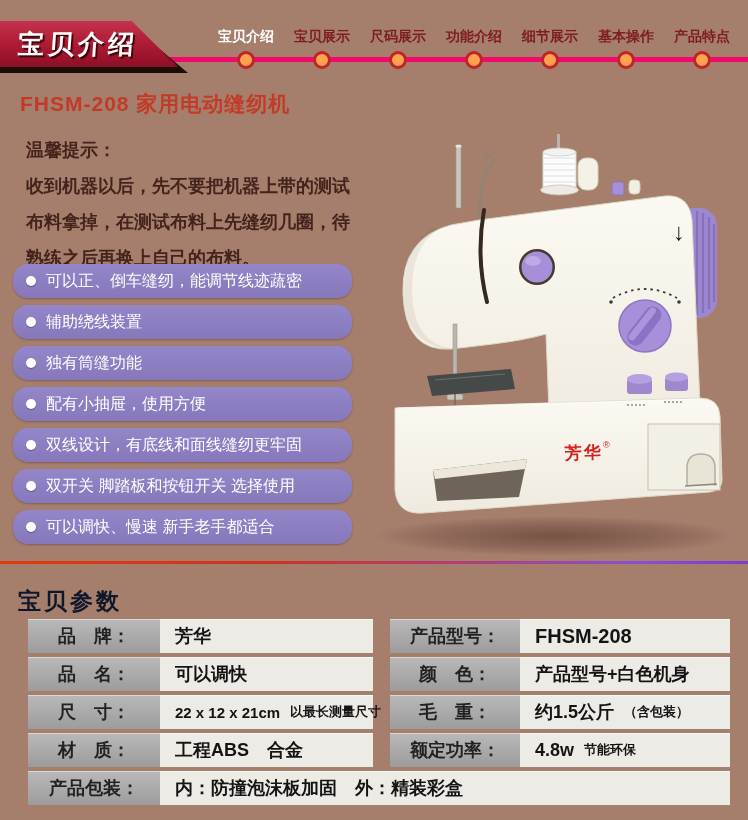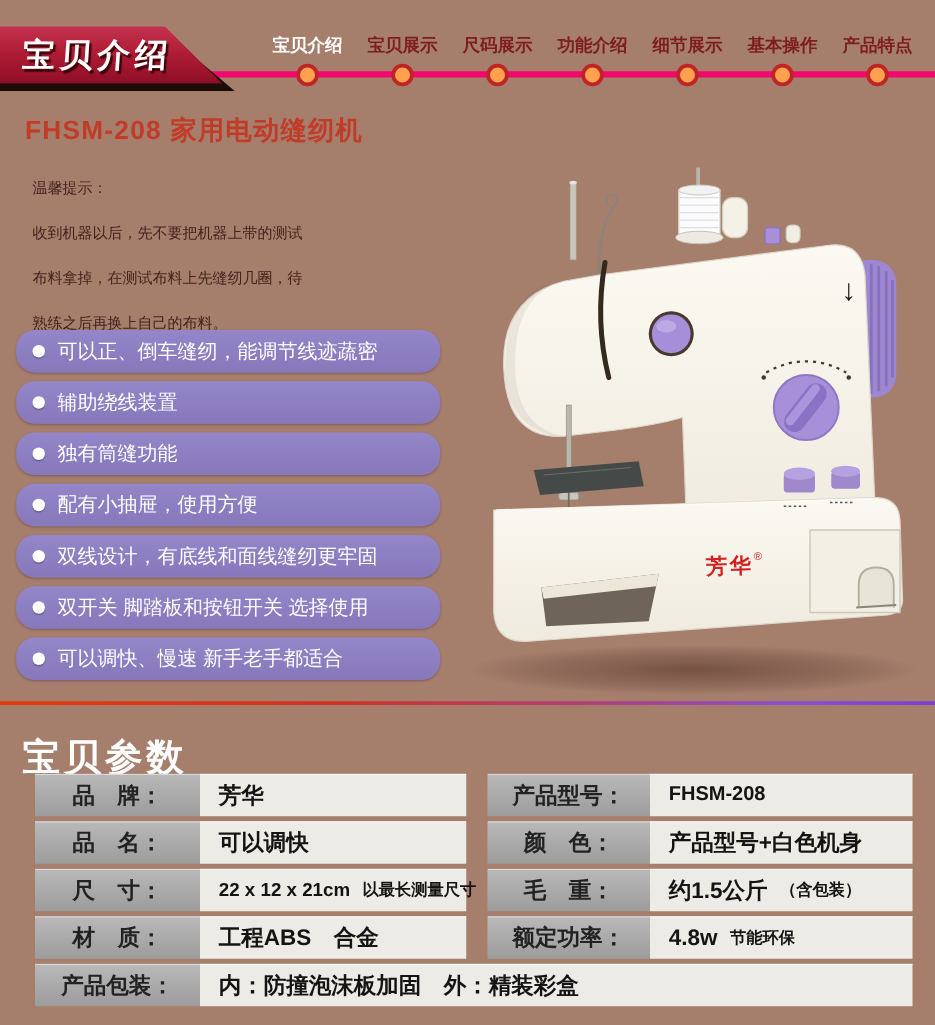--- a/index.html
+++ b/index.html
@@ -26,58 +26,58 @@
   }
   .tabs{position:absolute;left:208px;top:28px;width:534px;display:flex;}
   .tab{width:76px;display:flex;flex-direction:column;align-items:center;cursor:pointer;}
   .tab-label{font-size:14px;font-weight:bold;color:#7e1c20;white-space:nowrap;}
   .tab.active .tab-label{color:#ffffff;}
   .tab-dot{margin-top:5px;width:12px;height:12px;border-radius:50%;
     background:#ffa14f;border:3px solid #bf2526;box-sizing:content-box;}
   
   .page-title{position:absolute;left:20px;top:90px;font-size:21px;font-weight:bold;
     color:#c23b28;letter-spacing:1px;white-space:nowrap;}
-  .tips{position:absolute;left:26px;top:132px;width:340px;font-size:12px;
-    font-weight:400;color:#44231c;line-height:36px;}
+  .tips{position:absolute;left:26px;top:132px;width:340px;font-size:18px;
+    font-weight:700;color:#44231c;line-height:36px;}
   .features{position:absolute;left:13px;top:264px;width:339px;}
   .feature{
     height:34px;margin-bottom:7px;border-radius:15px;
     background:linear-gradient(180deg,#9386c9 0%,#8678ba 100%);
     display:flex;align-items:center;padding:0 8px 0 13px;box-sizing:border-box;
     color:#fff;font-size:16px;white-space:nowrap;
     box-shadow:0 1px 2px rgba(60,30,60,.35);
   }
   .feature .fdot{width:10px;height:10px;border-radius:50%;background:#fff;
     margin-right:10px;flex:none;box-shadow:0 1px 1px rgba(0,0,0,.3);}
   
   .machine{position:absolute;left:375px;top:128px;width:373px;height:440px;}
   
   .divider{position:absolute;left:0;top:561px;width:748px;height:3px;
     background:linear-gradient(90deg,#e23a0e 0%,#cf3322 35%,#b13f77 62%,#8a4fd0 85%,#7a3fd0 100%);}
-  .params-heading{position:absolute;left:18px;top:586px;font-size:30px;font-weight:bold;
-    color:#ffffff;letter-spacing:3px;}
+  .params-heading{position:absolute;left:18px;top:586px;font-size:23px;font-weight:bold;
+    color:#0f172a;letter-spacing:3px;}
   .params{
     position:absolute;left:28px;top:619px;width:618px;
     display:grid;grid-template-columns:132px 213px 17px 130px 210px;
     grid-auto-rows:34px;row-gap:4px;
   }
   .lab{
     background:linear-gradient(180deg,#b9b9b9 0%,#9c9c9c 100%);
     display:flex;align-items:center;justify-content:center;
     font-size:18px;font-weight:bold;color:#222;white-space:nowrap;
     box-shadow:inset 0 1px 0 rgba(255,255,255,.45);
   }
   .val{
     background:#edebe6;display:flex;align-items:center;padding-left:15px;
     font-size:18px;font-weight:600;color:#141414;white-space:nowrap;box-sizing:border-box;
     box-shadow:inset 0 1px 0 rgba(255,255,255,.7);
   }
   .val .note{font-size:13px;font-weight:bold;margin-left:10px;}
   .val.small{font-size:15px;}
-  .val.model{font-size:16px;font-weight:600;font-family:"Liberation Sans",sans-serif;}
+  .val.model{font-size:20px;font-weight:600;font-family:"Liberation Sans",sans-serif;}
   .val.span{grid-column:2/6;}
   .val .outer{margin-left:18px;}
   .spacer{background:transparent;}
 </style>
 </head>
 <body>
 
 <div class="nav-line"></div>
 <div class="ribbon-shadow"></div>
 <div class="ribbon">

